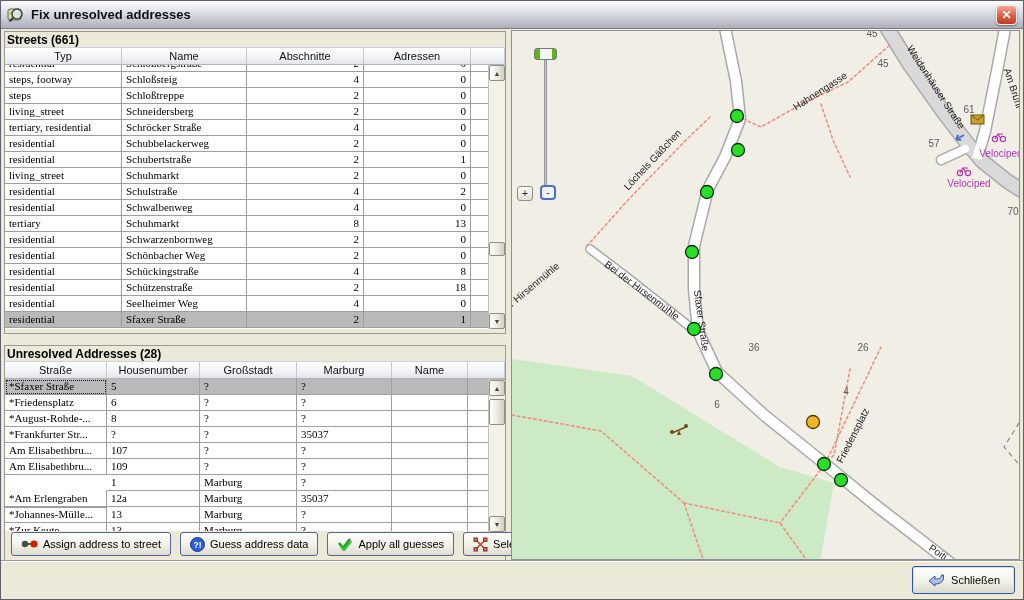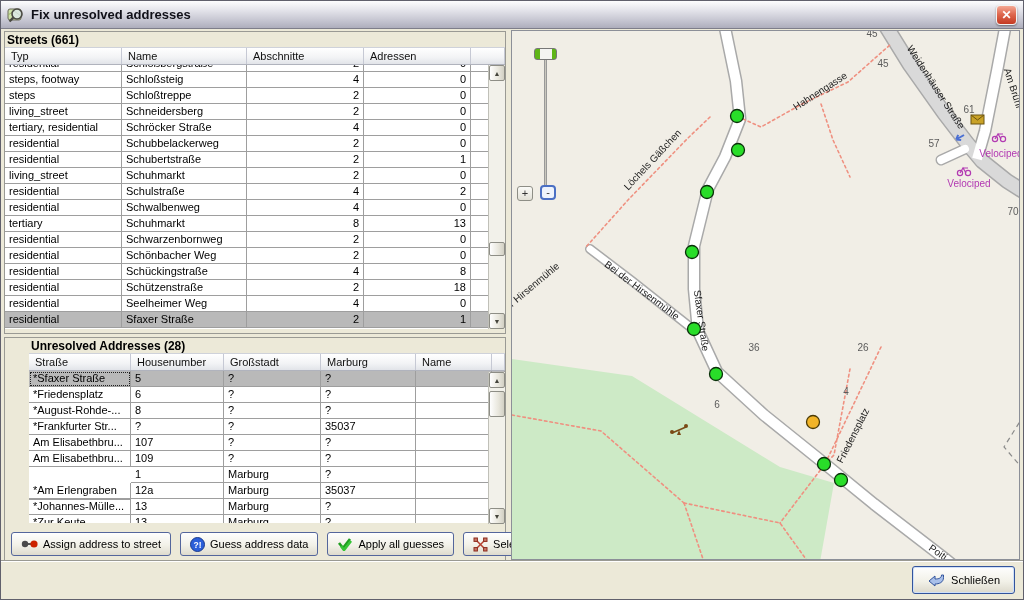--- a/index.html
+++ b/index.html
@@ -21,24 +21,24 @@
   .close-btn{
     position:absolute;right:6px;top:4px;width:21px;height:20px;border-radius:4px;
     background:linear-gradient(180deg,#f4a894 0%,#df6950 45%,#c43a22 100%);
     border:1px solid #f2f2f2;color:#fff;font-weight:bold;font-size:12px;
     display:flex;align-items:center;justify-content:center;cursor:pointer;
     box-shadow:0 1px 2px rgba(0,0,0,.4);
   }
   
   .section{position:absolute;left:3px;width:502px;border:1px solid #9a9a94;background:#ece9d8;}
   .section-title{height:15px;padding:1px 2px 0 2px;font-weight:bold;font-size:12px;}
-  .t-head{display:flex;height:18px;background:linear-gradient(#ffffff,#f2f3f5 60%,#e2e4e9);border-bottom:1px solid #b0b3bd;border-top:1px solid #cfd2da;}
+  .t-head{display:flex;height:18px;background:linear-gradient(#ffffff,#f2f3f5 60%,#e2e4e9);border-bottom:1px solid #b0b3bd;border-top:1px solid #cfd2da;text-align:center;}
   .t-hcell{border-right:1px solid #c6c9d4;padding:2px 6px;white-space:nowrap;overflow:hidden;color:#101010;}
   .t-body{position:relative;overflow:hidden;background:#fff;}
-  .t-row{display:flex;height:16px;background:#fff;}
+  .t-row{display:flex;height:16px;background:#fff;font-family:Liberation Serif, serif;}
   .t-row.sel{background:#b9b9b9;}
   .t-cell{border-right:1px solid #9e9e9e;border-bottom:1px solid #9e9e9e;padding:0 4px;
           font-size:11px;line-height:15px;white-space:nowrap;overflow:hidden;}
   .t-cell.num{text-align:right;}
   .t-cell.dotted{outline:1px dotted #202020;outline-offset:-2px;}
   
   .sb{position:absolute;width:17px;background:#f2f1ea;border-left:1px solid #c0c0b8;}
   .sb-btn,.sb-thumb{
     position:absolute;left:0;width:16px;border:1px solid #8e8e86;border-radius:2px;
     background:linear-gradient(90deg,#fefefe,#e8e6dc 60%,#d2d0c4);
@@ -222,21 +222,21 @@
           </div>
         </div>
       </div>
     <div class="sb" style="right:0;top:33px;height:264px;">
       <div class="sb-btn" style="top:0;height:16px;">▲</div>
       <div class="sb-thumb" style="top:177px;height:14px;"></div>
       <div class="sb-btn" style="bottom:0;height:16px;">▼</div>
     </div>
   </div>
 
-  <div class="section" style="top:336px;height:230px;padding-left:24px;">
+  <div class="section" style="top:344px;height:230px;">
     <div class="section-title">Unresolved Addresses (28)</div>
     <div class="t-head" id="unresolved-head">
         <div class="t-hcell" style="width: 102px;">Straße</div>
         <div class="t-hcell" style="width: 93px;">Housenumber</div>
         <div class="t-hcell" style="width: 97px;">Großstadt</div>
         <div class="t-hcell" style="width: 95px;">Marburg</div>
         <div class="t-hcell" style="width: 76px;">Name</div>
         <div class="t-hcell" style="flex: 1 1 0%;"></div>
       </div>
     <div class="t-body" id="unresolved-body" style="height:152px;">

